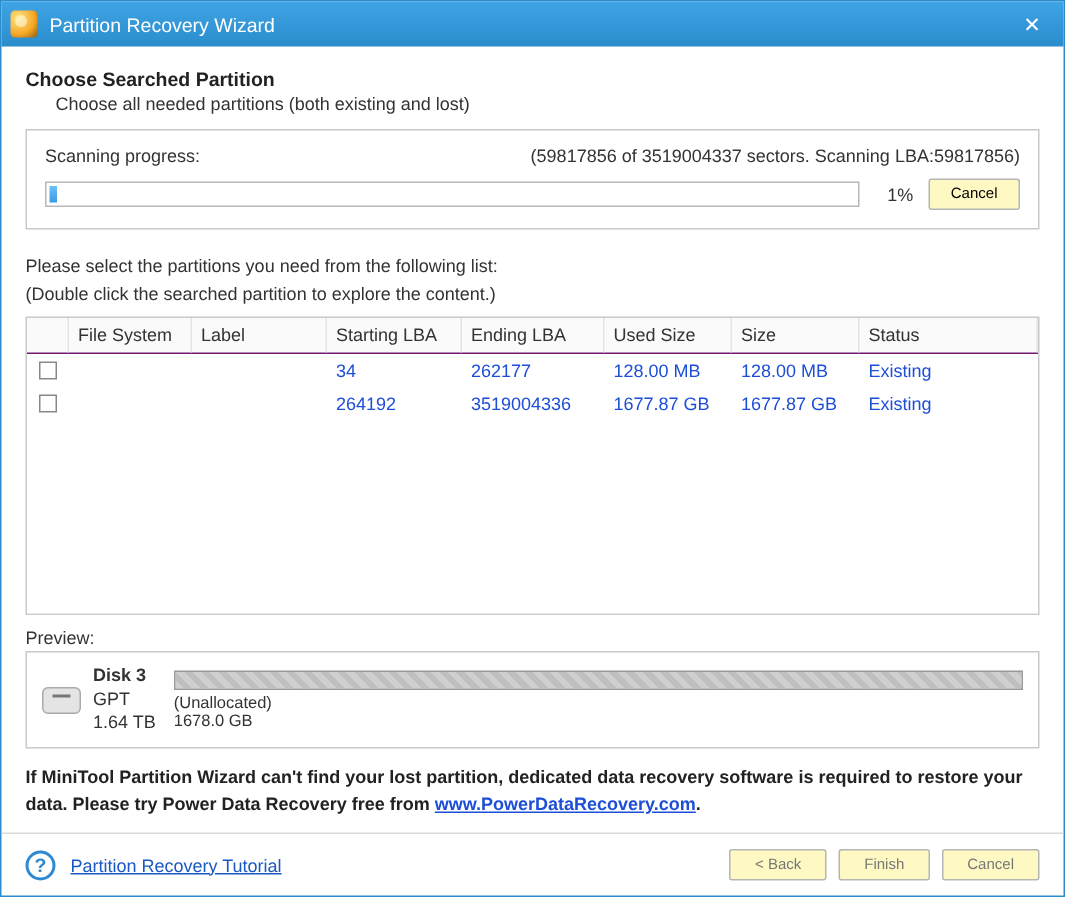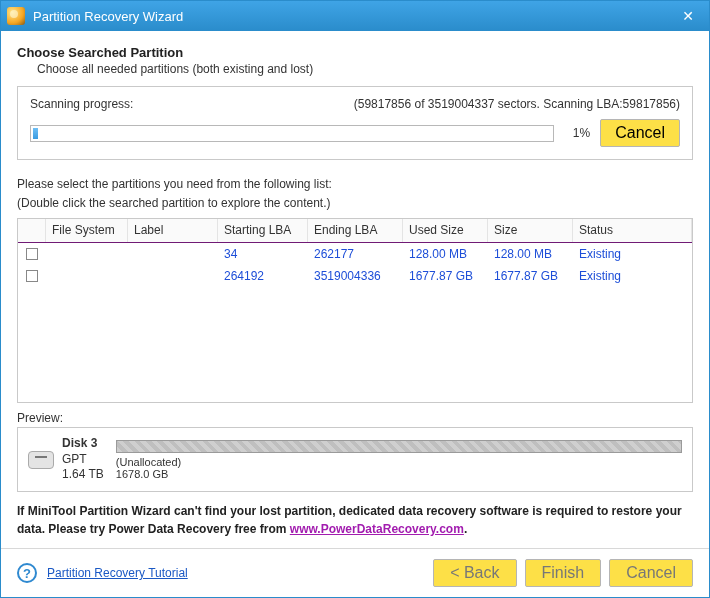--- a/index.html
+++ b/index.html
@@ -17,21 +17,21 @@
   .subheading { font-size:12px; color:#333; margin-left:20px; margin-bottom:10px; }
 
   .progress-box { border:1px solid #c9c9c9; padding:10px 12px 12px 12px; margin-bottom:10px; }
   .progress-head { display:flex; align-items:center; margin-bottom:8px; }
   .progress-head .left { flex:0 0 auto; }
   .progress-head .right { flex:1; text-align:right; color:#333; }
   .progress-row { display:flex; align-items:center; gap:10px; }
   .progress-bar-outer { flex:1; height:17px; border:1px solid #b8b8b8; background:#fff; padding:2px; }
   .progress-bar-inner { height:100%; width:1%; background:linear-gradient(#6fbff5,#3a9be1);}
   .progress-pct { width:26px; text-align:right; }
-  .btn { background:#fde047; border:1px solid #b5b5b5; padding:4px 14px; font-size:16px; cursor:pointer; border-radius:2px; }
+  .btn { background:#fef9c3; border:1px solid #b5b5b5; padding:4px 14px; font-size:10px; cursor:pointer; border-radius:2px; }
 
   .instruct { line-height:1.4; margin:6px 0 2px 0;}
   .instruct2 { line-height:1.4; margin-bottom:6px;}
 
   .table-wrap { border:1px solid #c9c9c9; flex:1; min-height:140px; overflow:hidden; display:flex; flex-direction:column;}
   .thead, .trow { display:flex; align-items:center; }
   .thead { height:24px; border-bottom:1px solid #701a75; background:#fafafa; }
   .th, .td { padding:0 6px; font-size:12px; height:100%; display:flex; align-items:center; white-space:nowrap; overflow:hidden; }
   .th { border-right:1px solid #e4e4e4; color:#333;}
   .col-chk   { width:28px; justify-content:center;}
@@ -52,21 +52,21 @@
   .disk-info { display:flex; align-items:center; gap:8px;}
   .disk-icon { width:26px; height:18px; background:#e4e4e4; border:1px solid #aaa; border-radius:4px; position:relative;}
   .disk-icon::after{content:""; position:absolute; left:6px; right:6px; top:4px; height:2px; background:#777;}
   .disk-text .dn { font-weight:bold; }
   .disk-text div { line-height:1.3; }
   .disk-bar-wrap { flex:1; display:flex; flex-direction:column; gap:0; }
   .disk-bar { height:13px; background:repeating-linear-gradient(45deg,#cfcfcf,#cfcfcf 4px,#bfbfbf 4px,#bfbfbf 8px); border:1px solid #9a9a9a; margin-bottom:3px;}
   .disk-bar-labels { font-size:11px; color:#333; }
 
   .note { margin-top:10px; font-weight:bold; line-height:1.5; color:#222;}
-  .note a { color:#a21caf; text-decoration:underline; font-weight:bold;}
+  .note a { color:#1d4ed8; text-decoration:underline; font-weight:bold;}
 
   .footer { border-top:1px solid #d8d8d8; padding:10px 16px; display:flex; align-items:center; gap:10px;}
   .help-icon { width:20px; height:20px; border-radius:50%; border:2px solid #2f89d0; color:#2f89d0; display:flex; align-items:center; justify-content:center; font-weight:bold; font-size:13px;}
   .footer a { color:#1a58c4; text-decoration:underline; }
   .footer .spacer { flex:1; }
   .footer-btns { display:flex; gap:8px;}
   .footer .btn { padding:4px 16px; color:#777;}
 </style>
 </head>
 <body>

